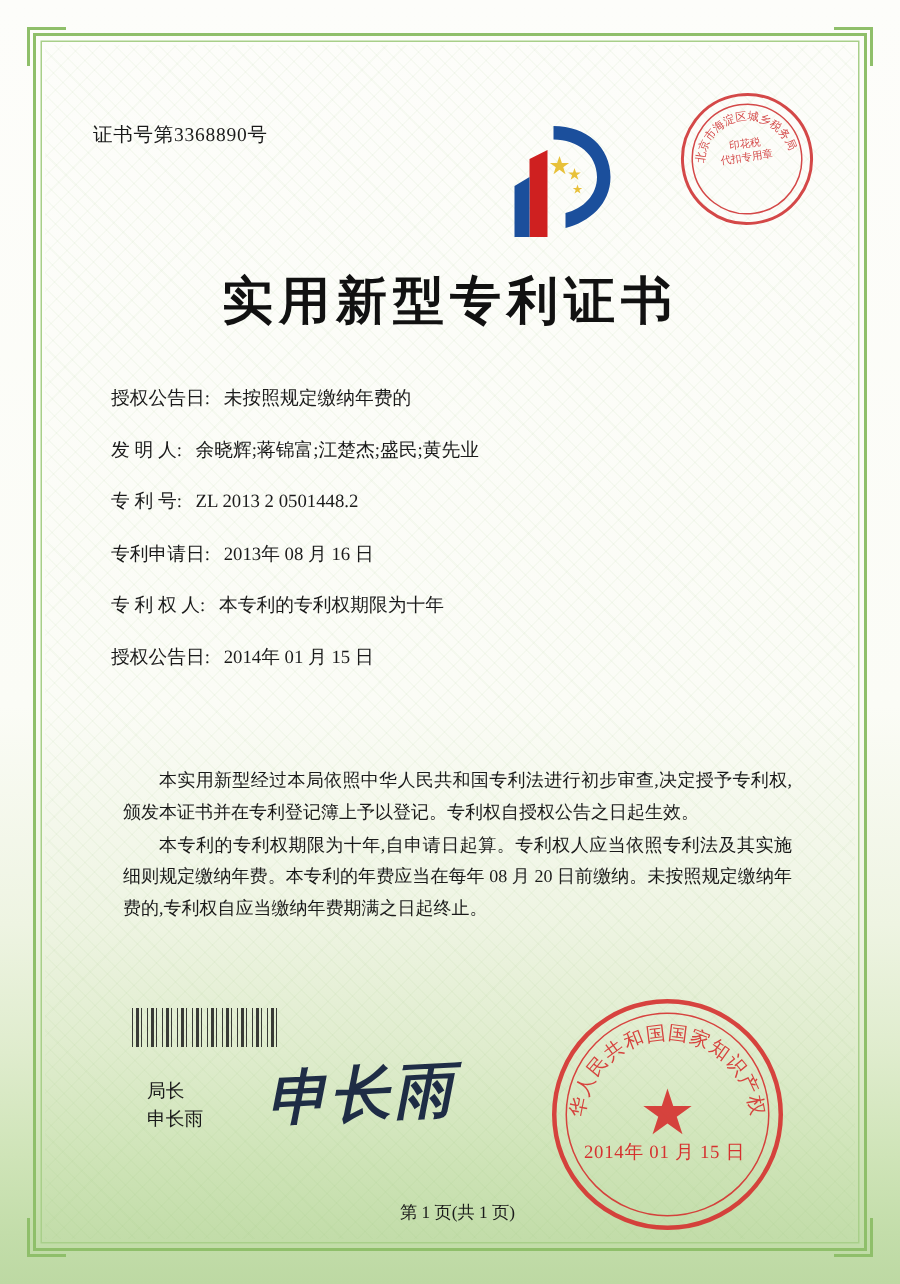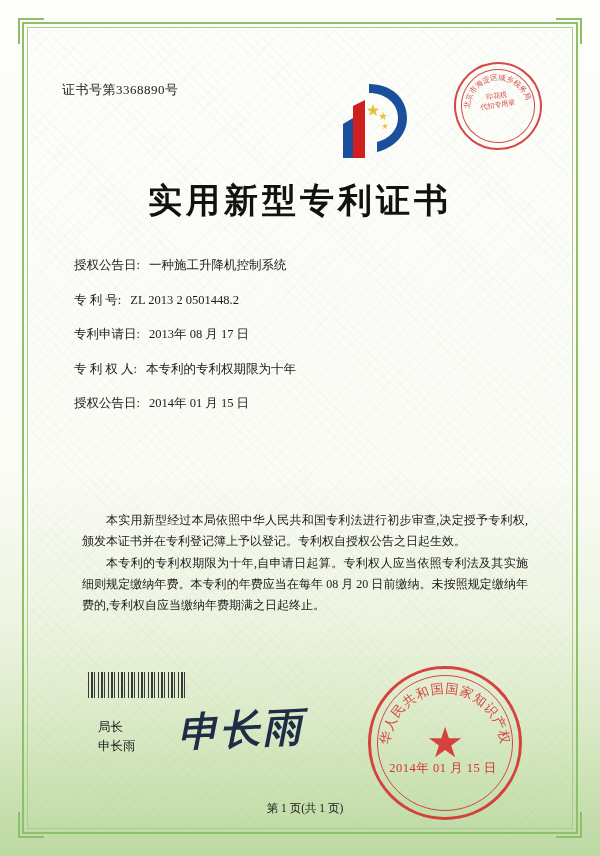--- a/index.html
+++ b/index.html
@@ -299,29 +299,33 @@
       </text>
     </svg>
     <div class="seal-core">印花税<br>代扣专用章</div>
   </div>
 
   <div class="title">实用新型专利证书</div>
 
   <div class="fields">
     <div class="field-row">
       <span class="field-label">授权公告日:</span>
-      <span class="field-value">一种施工升降机控制系统</span>
+      <span class="field-value">未按照规定缴纳年费的</span>
+    </div>
+    <div class="field-row">
+      <span class="field-label">发 明 人:</span>
+      <span class="field-value">余晓辉;蒋锦富;江楚杰;盛民;黄先业</span>
     </div>
     <div class="field-row">
       <span class="field-label">专 利 号:</span>
       <span class="field-value">ZL 2013 2 0501448.2</span>
     </div>
     <div class="field-row">
       <span class="field-label">专利申请日:</span>
-      <span class="field-value">2013年 08 月 17 日</span>
+      <span class="field-value">2013年 08 月 16 日</span>
     </div>
     <div class="field-row">
       <span class="field-label">专 利 权 人:</span>
       <span class="field-value">本专利的专利权期限为十年</span>
     </div>
     <div class="field-row">
       <span class="field-label">授权公告日:</span>
       <span class="field-value">2014年 01 月 15 日</span>
     </div>
   </div>

